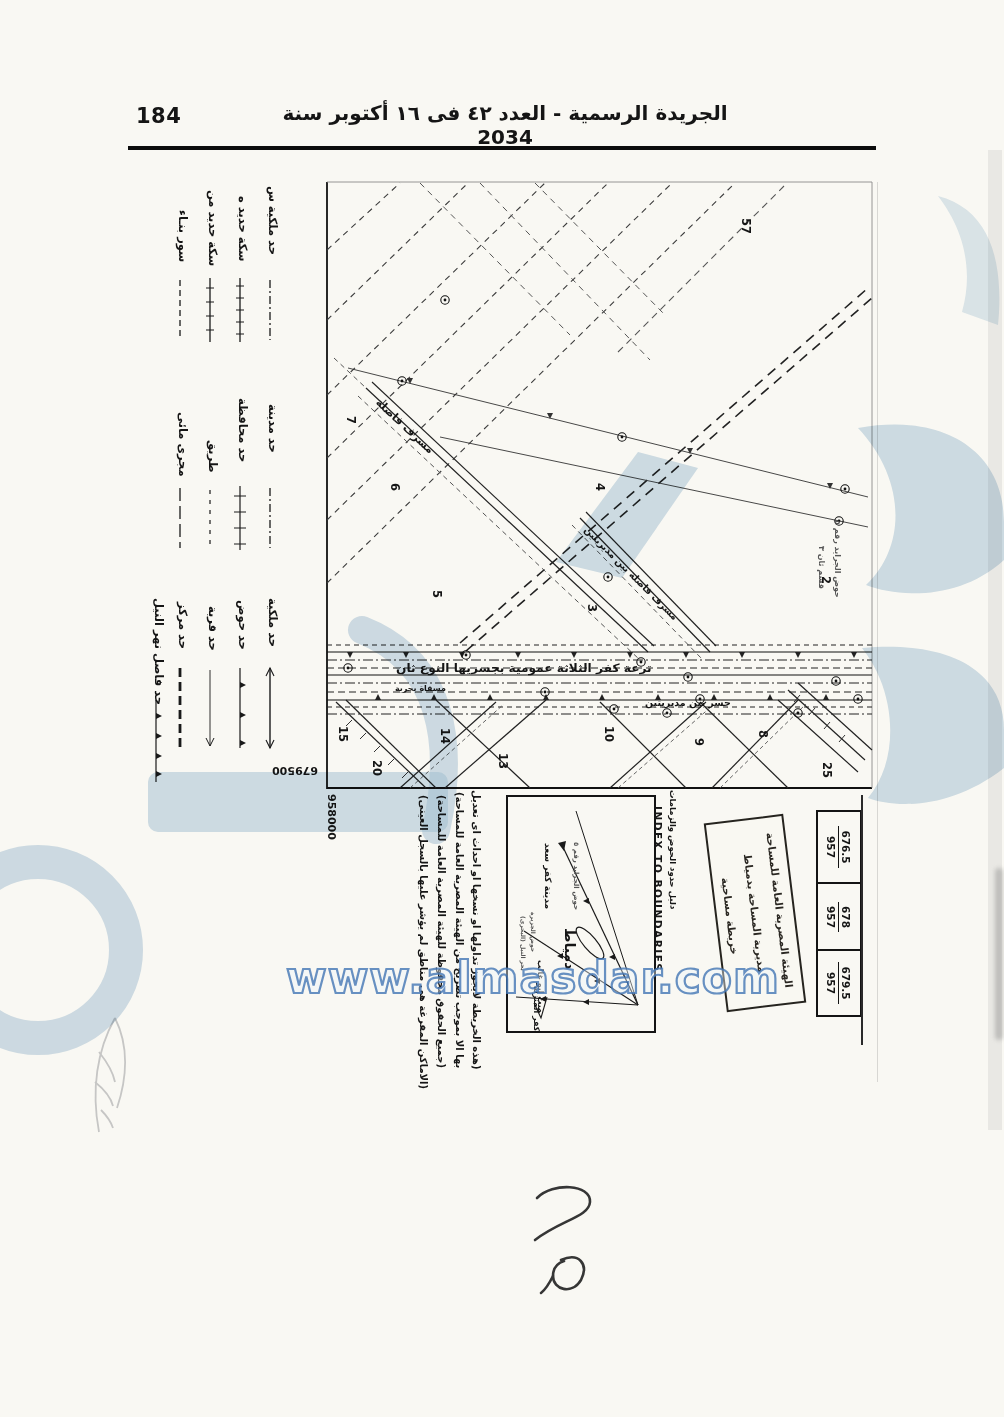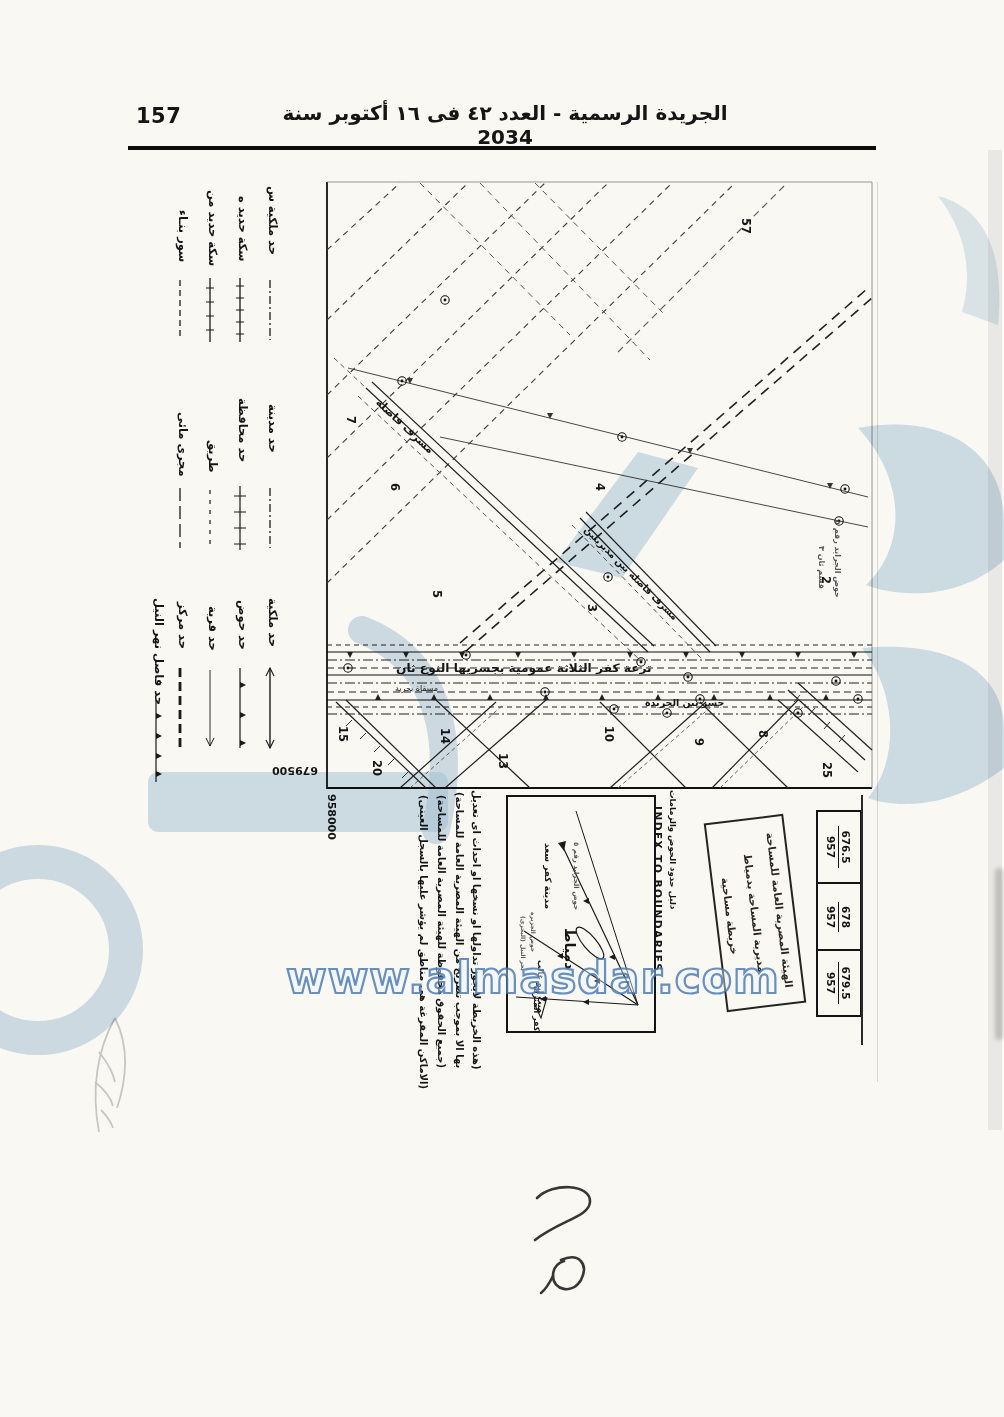--- a/index.html
+++ b/index.html
@@ -29,21 +29,21 @@
     font-size:10.5px;font-weight:bold;text-align:center;color:#2a2722;background:rgba(249,248,243,.15);}
   .idxbox{position:absolute;left:506px;top:795px;width:146px;height:234px;border:2.3px solid #141414;}
   .wm-url{position:absolute;left:286px;top:952px;z-index:45;
     font-size:44px;font-weight:800;letter-spacing:1px;white-space:nowrap;
     color:rgba(238,245,251,0.42);-webkit-text-stroke:2.2px rgba(66,118,180,0.8);}
   .note{font-size:10px;font-weight:700;letter-spacing:.4px;}
 </style>
 </head>
 <body>
 
-<div class="abs hdr" style="left:136px;top:104px;font-size:21px;">157</div>
+<div class="abs hdr" style="left:136px;top:104px;font-size:21px;">184</div>
 <div class="abs hdr" dir="rtl" style="left:255px;top:101px;width:500px;text-align:center;font-size:20px;">الجريدة الرسمية - العدد ٤٢ فى ١٦ أكتوبر سنة 2034</div>
 <div class="abs" style="left:128px;top:146px;width:748px;height:4px;background:#0c0c0c;"></div>
 
 <svg style="left:140px;top:170px;" width="195" height="650" viewBox="0 0 195 650">
   <g stroke="#1a1a1a" fill="none">
 
     <line x1="130" y1="110" x2="130" y2="170" stroke-width="1.3" stroke-dasharray="8 3 2 3"></line>
     <line x1="100" y1="108" x2="100" y2="172" stroke-width="1.3"></line>
     <line x1="96" y1="116" x2="104" y2="116" stroke-width="1"></line>
       <line x1="96" y1="128" x2="104" y2="128" stroke-width="1"></line>
@@ -250,22 +250,22 @@
       <circle cx="538" cy="524" r="1.4"></circle>
     <circle cx="516" cy="506" r="1.4"></circle>
       <circle cx="28" cy="493" r="1.4"></circle>
       <circle cx="321" cy="487" r="1.4"></circle>
     <circle cx="368" cy="502" r="1.4"></circle>
       <circle cx="125" cy="125" r="1.4"></circle>
   </g>
 </svg>
 
 <div class="abs" dir="rtl" style="left:396px;top:661px;font-size:11.5px;font-weight:bold;letter-spacing:1.5px;white-space:nowrap;transform:scaleX(1.06);transform-origin:0 0;">ترعة كفر الثلاثة عمومية بجسريها النوع ثان</div>
-<div class="abs" dir="rtl" style="left:395px;top:684px;font-size:8px;font-weight:normal;">مسقاة بحرية</div>
-<div class="abs" dir="rtl" style="left:645px;top:697px;font-size:9.5px;font-weight:bold;">جسر بين الجريدة</div>
+<div class="abs" dir="rtl" style="left:395px;top:684px;font-size:8px;font-weight:bold;">مسقاة بحرية</div>
+<div class="abs" dir="rtl" style="left:645px;top:697px;font-size:9.5px;font-weight:bold;">جسر بين مديريتين</div>
 <div class="d" dir="rtl" style="left:382px;top:396px;font-size:11px;letter-spacing:2px;transform:rotate(43deg);">مسرف فاصلة</div>
 <div class="d" dir="rtl" style="left:590px;top:524px;font-size:9.5px;letter-spacing:1px;transform:rotate(45deg);">مسرف فاصلة بين مديريتين</div>
 <div class="v faint" dir="rtl" style="left:842px;top:520px;font-size:8px;">حوض الجرايد رقم ٥</div>
 <div class="v faint" dir="rtl" style="left:826px;top:546px;font-size:8px;">قسم ثان ٣</div>
 
 <div class="v" style="left:753px;top:218px;font-size:11.5px;">57</div>
 <div class="v" style="left:358px;top:416px;font-size:11.5px;">7</div>
 <div class="v" style="left:402px;top:483px;font-size:11.5px;">6</div>
 <div class="v" style="left:444px;top:590px;font-size:11.5px;">5</div>
 <div class="v" style="left:607px;top:483px;font-size:11.5px;">4</div>

